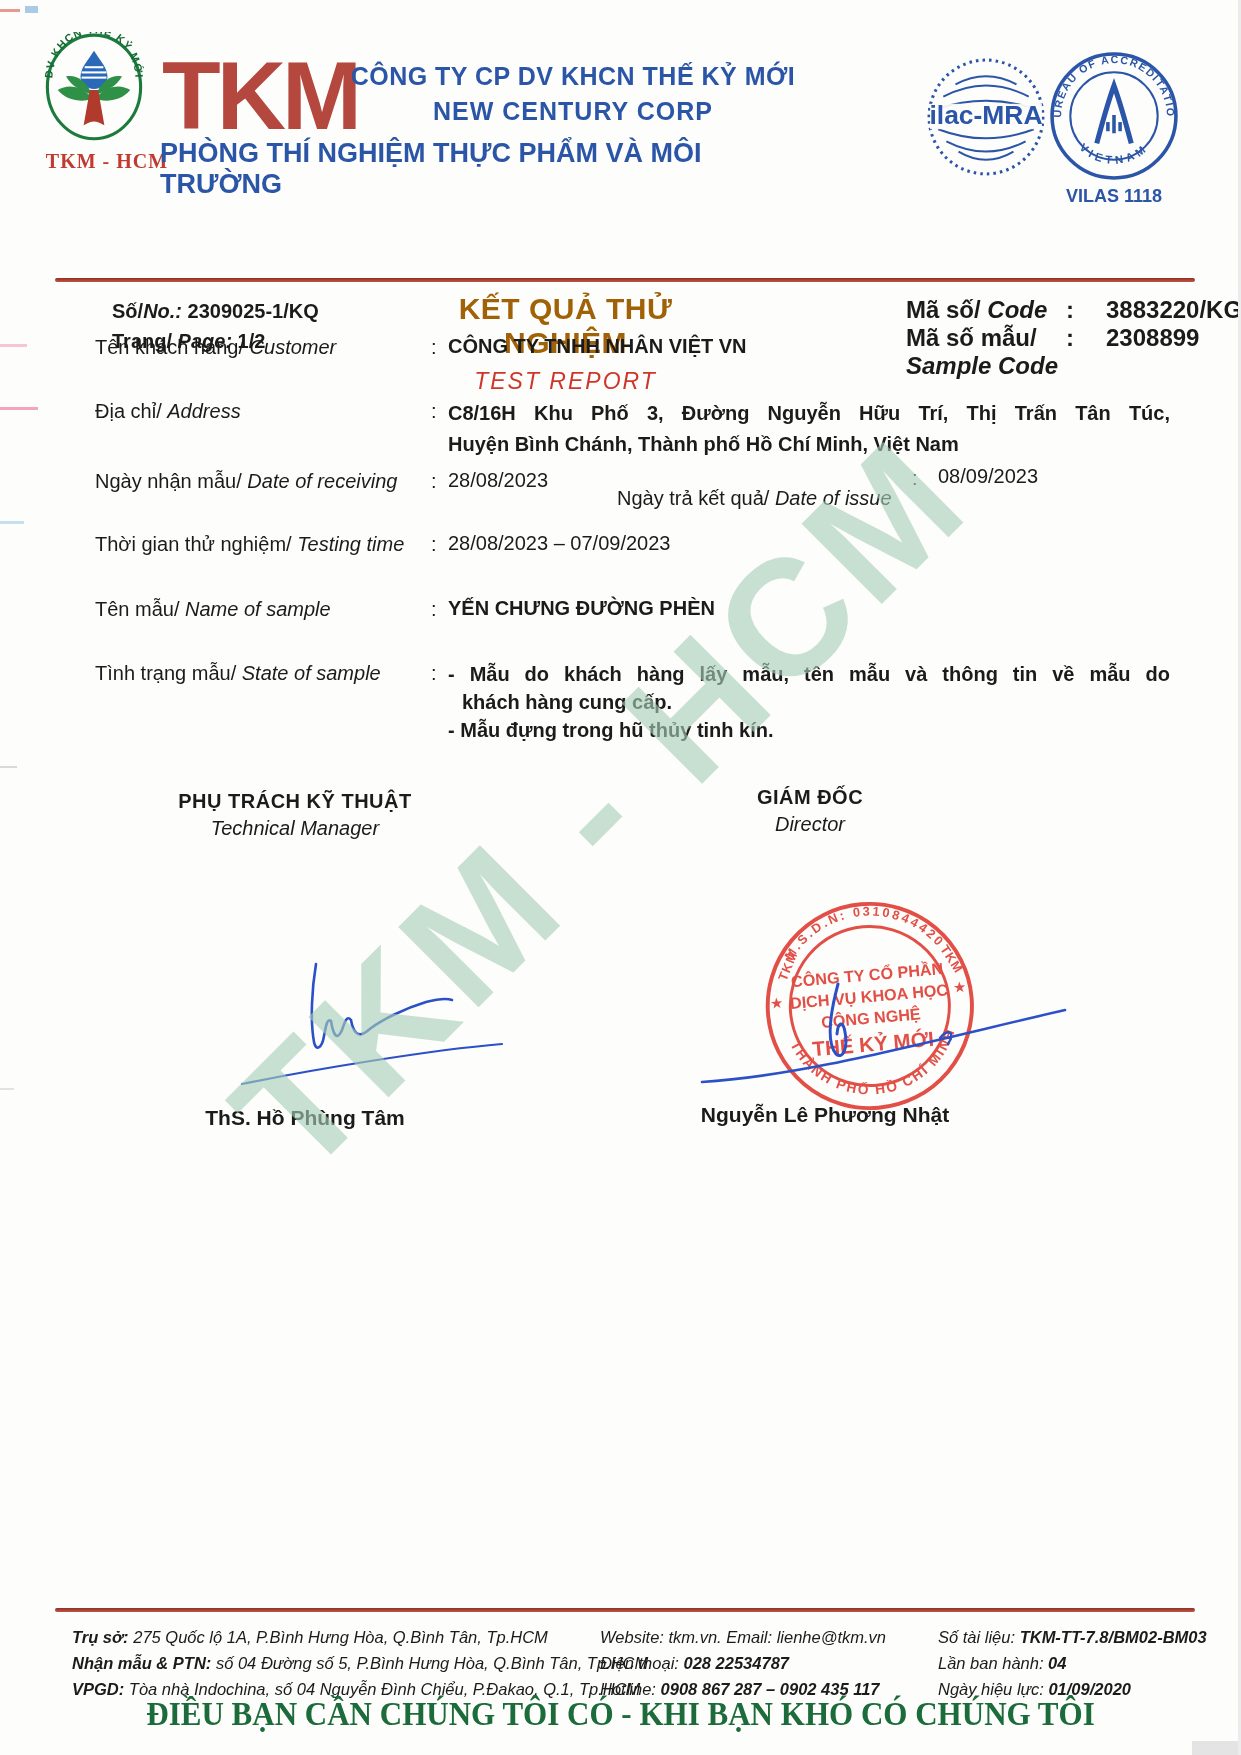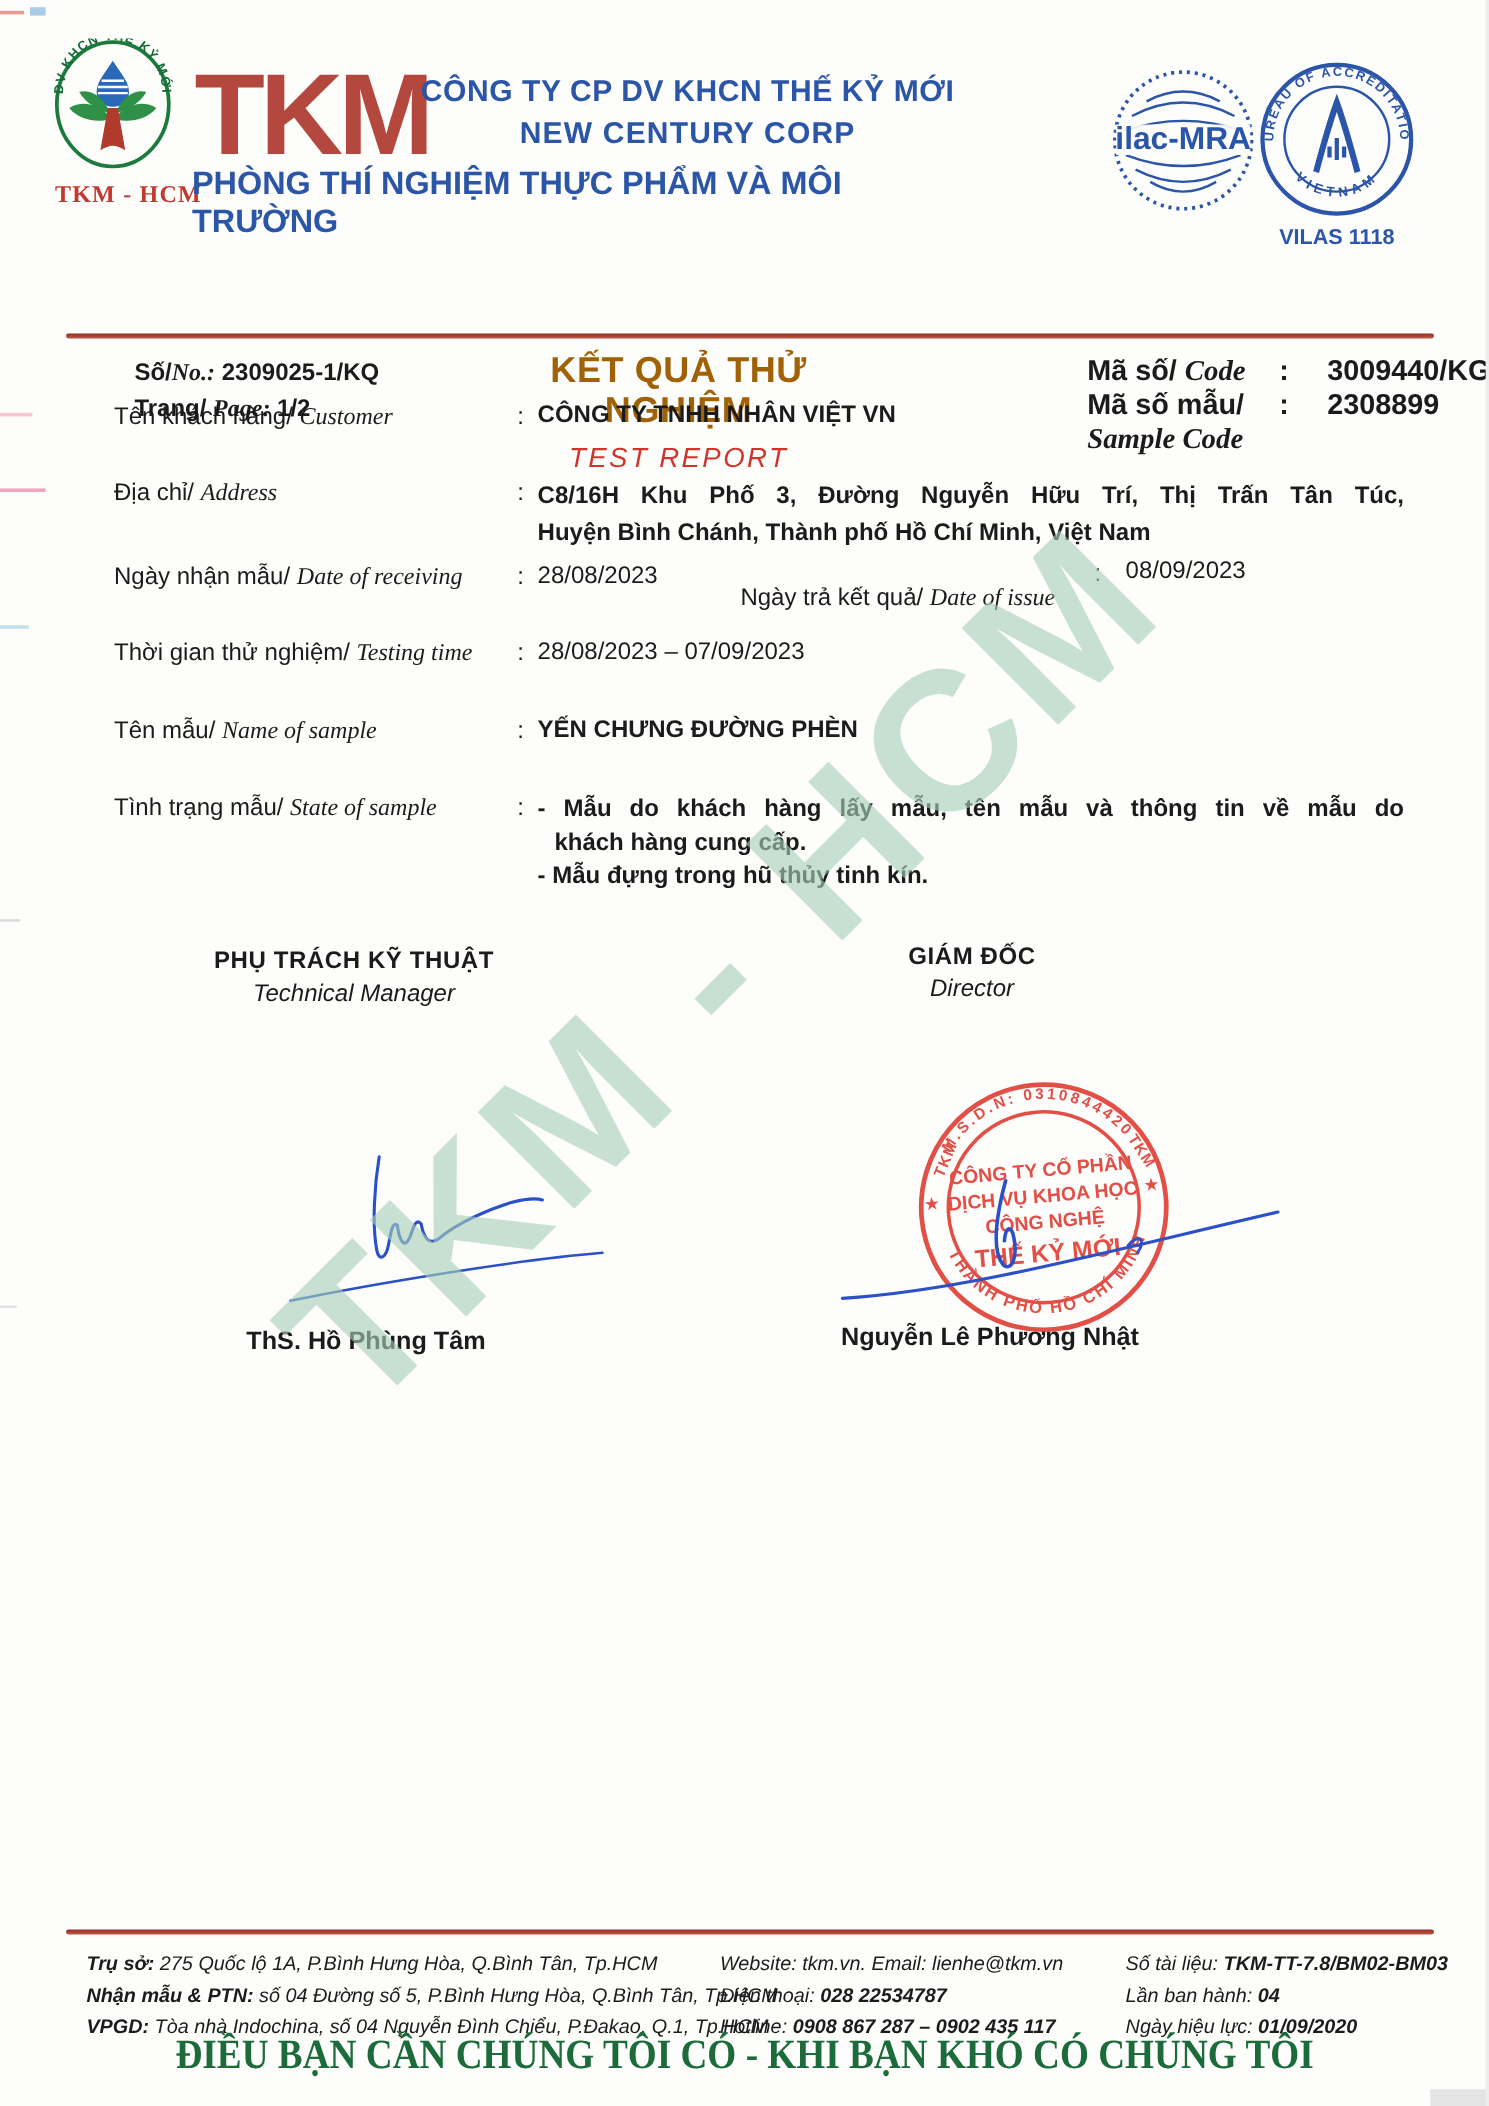--- a/index.html
+++ b/index.html
@@ -14,21 +14,21 @@
   .company-line2{font-size:25px;margin-top:6px;letter-spacing:1px;}
   .lab-line{width:640px;color:#2b55a7;font-weight:bold;font-size:27px;}
   .logo-caption{font-family:"Liberation Serif",serif;font-weight:bold;color:#c03a2f;font-size:20px;
                 width:130px;text-align:center;letter-spacing:1px;}
   .vilas{width:132px;text-align:center;color:#2b55a7;font-weight:bold;font-size:18px;}
 
   .rule{height:4px;background:linear-gradient(to bottom,#8e2f25,#c05744);border-radius:2px;}
 
   
   .no-block{font-size:20px;font-weight:bold;line-height:30px;}
-  .it{font-style:italic;font-family:Liberation Serif, serif;}
+  .it{font-style:italic;}
   .title-vi{font-size:30px;font-weight:bold;color:#a16207;text-align:center;letter-spacing:0.5px;}
   .title-en{font-size:23px;font-style:italic;color:#cf362b;text-align:center;margin-top:8px;letter-spacing:2px;}
   .code-grid{display:grid;grid-template-columns:160px 40px auto;font-size:24px;font-weight:bold;line-height:28px;margin-left:48px;}
 
   
   .flabel{font-size:20px;}
   .fcolon{font-size:20px;}
   .fvalue{font-size:20px;}
   .bold{font-weight:bold;}
   .just{text-align:justify;text-align-last:justify;}
@@ -134,21 +134,21 @@
   </div>
 
   <div class="abs" style="left:398px;top:292px;width:335px;">
     <div class="title-vi">KẾT QUẢ THỬ NGHIỆM</div>
     <div class="title-en">TEST REPORT</div>
   </div>
 
   <div class="abs code-grid" style="left:858px;top:296px;">
     <div><span>Mã số/</span> <span class="it">Code</span></div>
     <div>:</div>
-    <div>3009440/KG</div>
+    <div>3883220/KG</div>
     <div>Mã số mẫu/</div>
     <div>:</div>
     <div>2308899</div>
     <div class="it">Sample Code</div>
   </div>
 
   <div>
     <span class="abs flabel" style="left:95px;top:336px;"><span>Tên khách hàng/</span> <span class="it">Customer</span></span>
     <span class="abs fcolon" style="left:431px;top:336px;">:</span>
     <span class="abs fvalue bold" style="left:448px;top:335px;">CÔNG TY TNHH NHÂN VIỆT VN</span>

